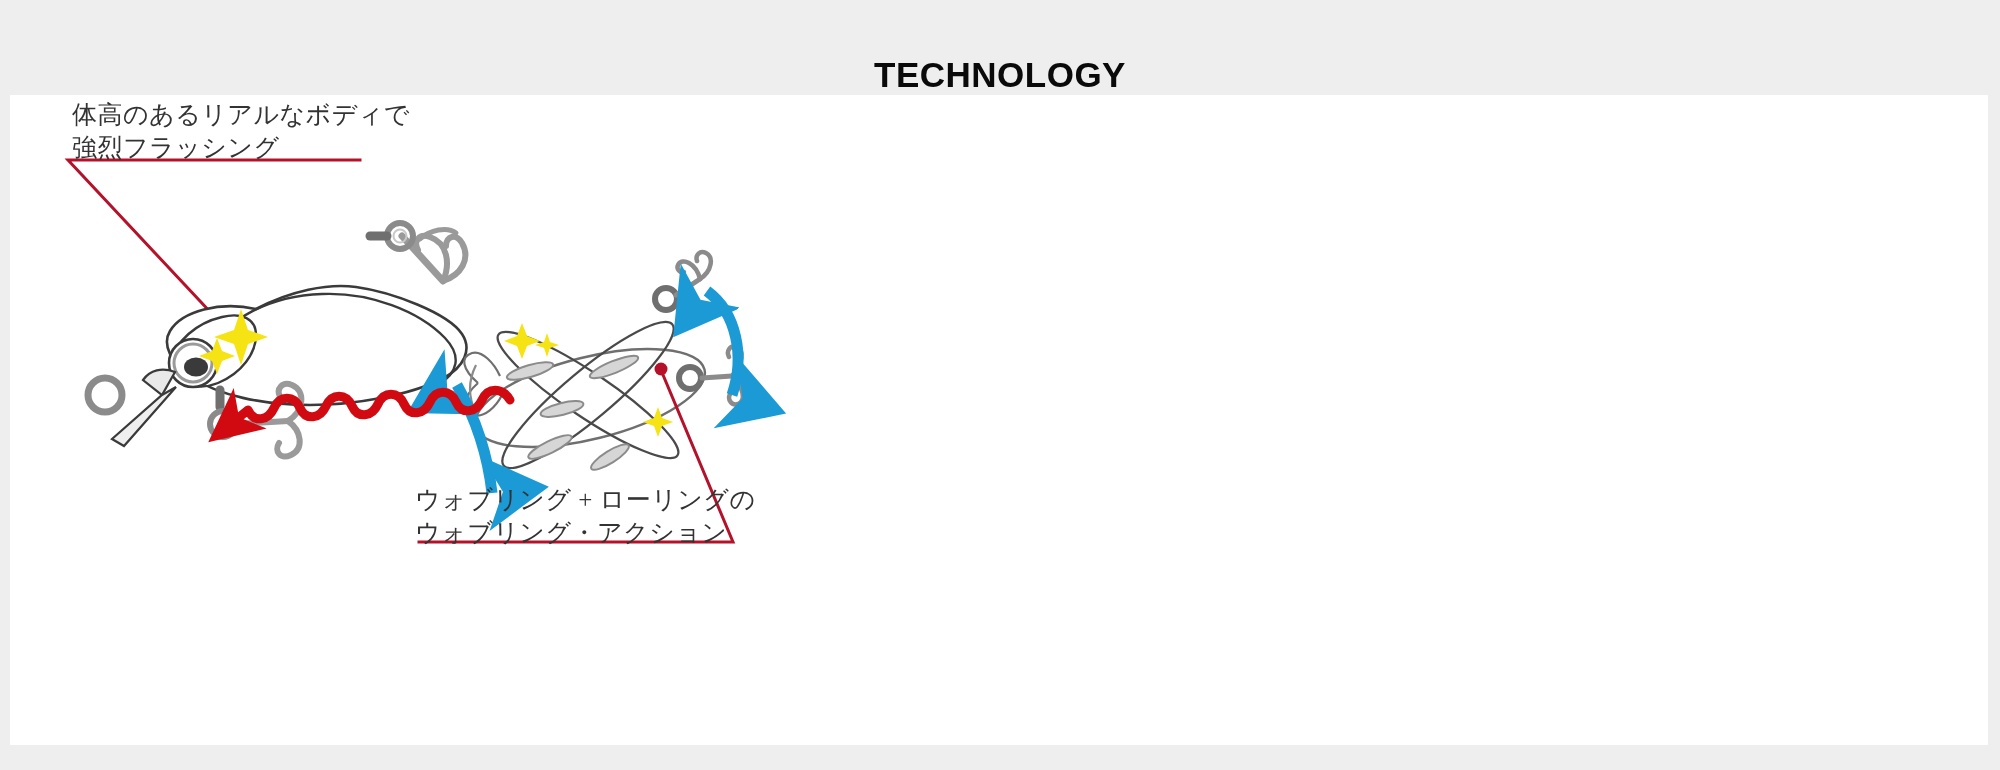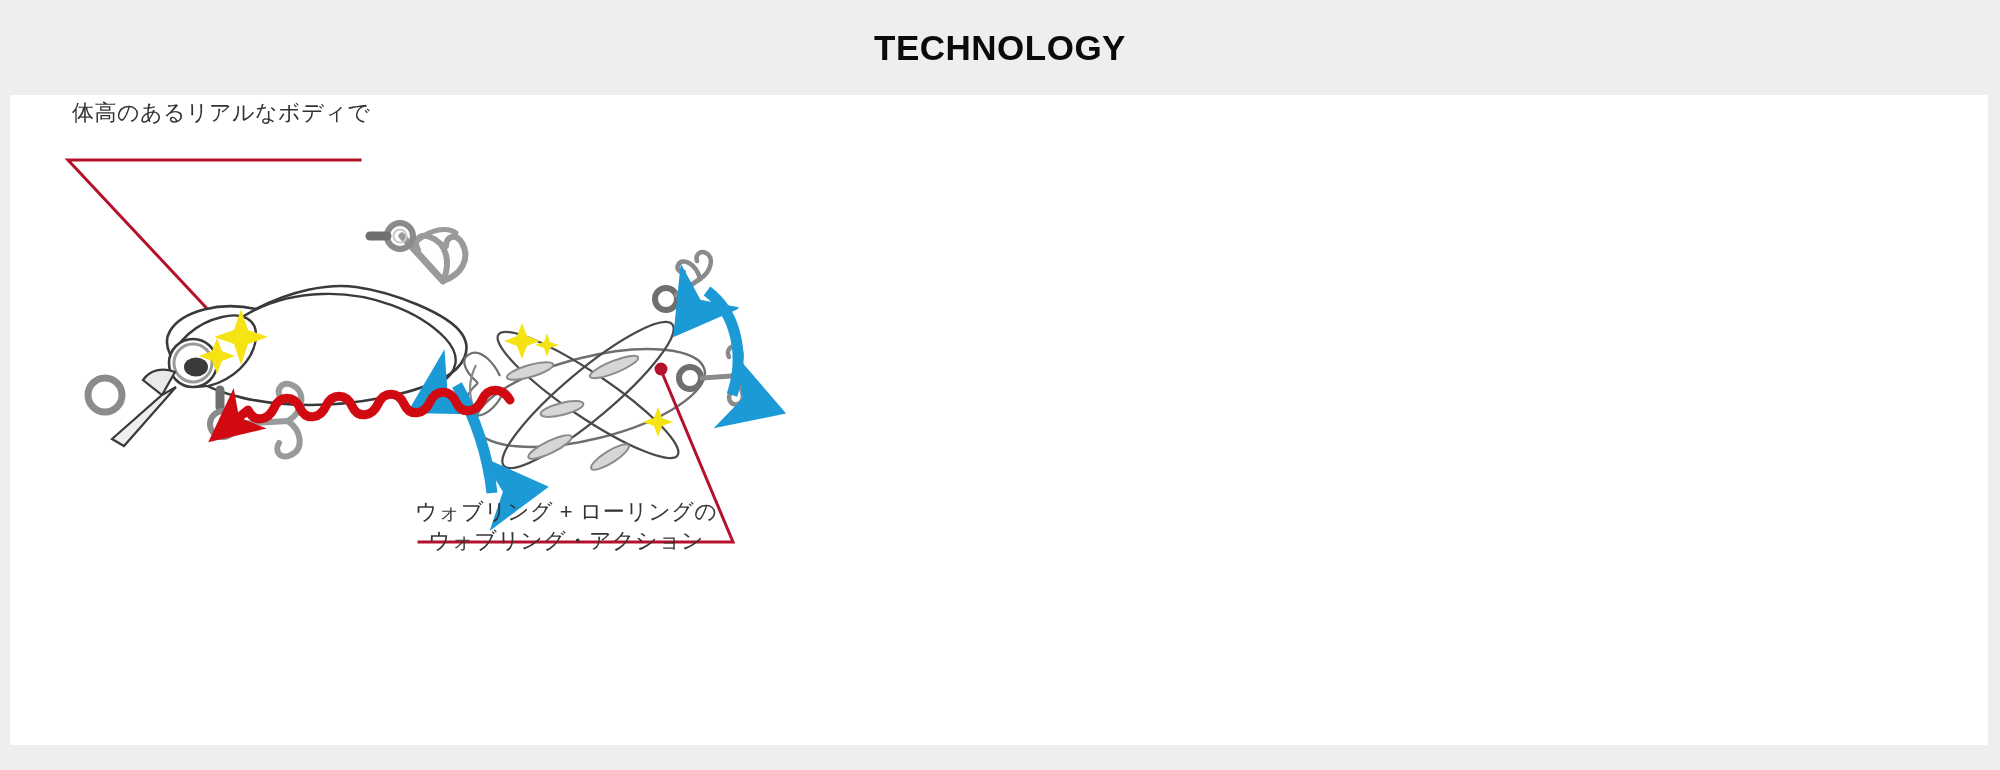--- a/index.html
+++ b/index.html
@@ -17,21 +17,21 @@
     background: #eeeeee;
     overflow: hidden;
   }
   
   .header {
     position: absolute;
     left: 0; top: 0;
     width: 2000px;
     height: 95px;
     display: flex;
-    align-items: center;
+    align-items: flex-end;
     justify-content: center;
     background: #eeeeee;
   }
   .header-title {
     font-size: 35px;
     font-weight: bold;
     letter-spacing: 0.5px;
     color: #0a0a0a;
     font-family: "Liberation Sans", "DejaVu Sans", sans-serif;
     white-space: nowrap;
@@ -50,34 +50,33 @@
     position: absolute;
     left: 0; top: 0;
     width: 1978px;
     height: 650px;
     display: block;
   }
   
   .callout {
     position: absolute;
     color: #333333;
-    font-size: 22px;
+    font-size: 25px;
     line-height: 1.30;
     letter-spacing: 0.5px;
     white-space: nowrap;
-    font-family: Liberation Sans, sans-serif;
+    font-family: Liberation Serif, serif;
   }
   .callout-top {
     left: 62px;
     top: 4px;
   }
   .callout-bottom {
     left: 405px;
-    top: 403px;
-    text-align: center;
+    top: 389px;
   }
   .callout-line { display: block; }
 </style>
 </head>
 <body>
 
 <div id="page">
 
   <div class="header">
     <div class="header-title">TECHNOLOGY</div>
@@ -214,20 +213,21 @@
           <path d="M 648,312 L 652,323 L 663,327 L 652,331 L 648,342 L 644,331 L 633,327 L 644,323 Z" fill="#f5e313"></path>
         </g>
 
         <path d="M 651,275 L 723,447 L 409,447" fill="none" stroke="#b4122b" stroke-width="3" stroke-linecap="square" stroke-linejoin="miter"></path>
         <circle cx="651" cy="274" r="6.5" fill="#b4122b"></circle>
       </g>
     </svg>
 
     <div class="callout callout-top">
       <span class="callout-line">体高のあるリアルなボディで</span>
+      <span class="callout-line">強烈フラッシング</span>
     </div>
 
     <div class="callout callout-bottom">
       <span class="callout-line">ウォブリング + ローリングの</span>
       <span class="callout-line">ウォブリング・アクション</span>
     </div>
 
   </div>
 </div>
 

